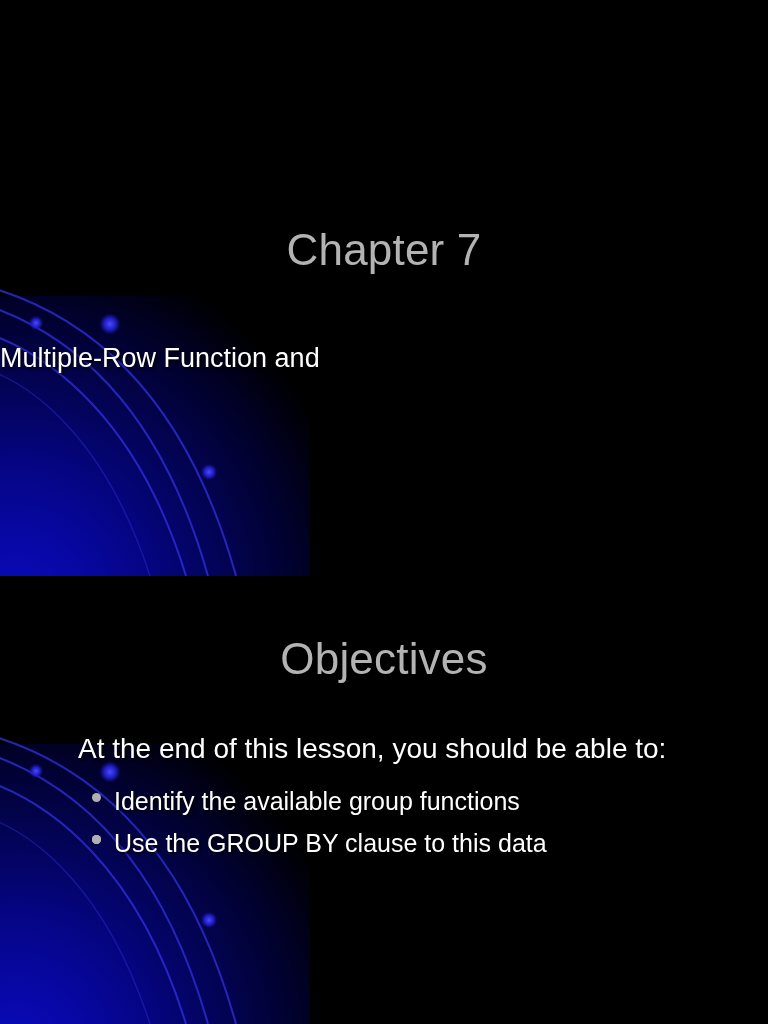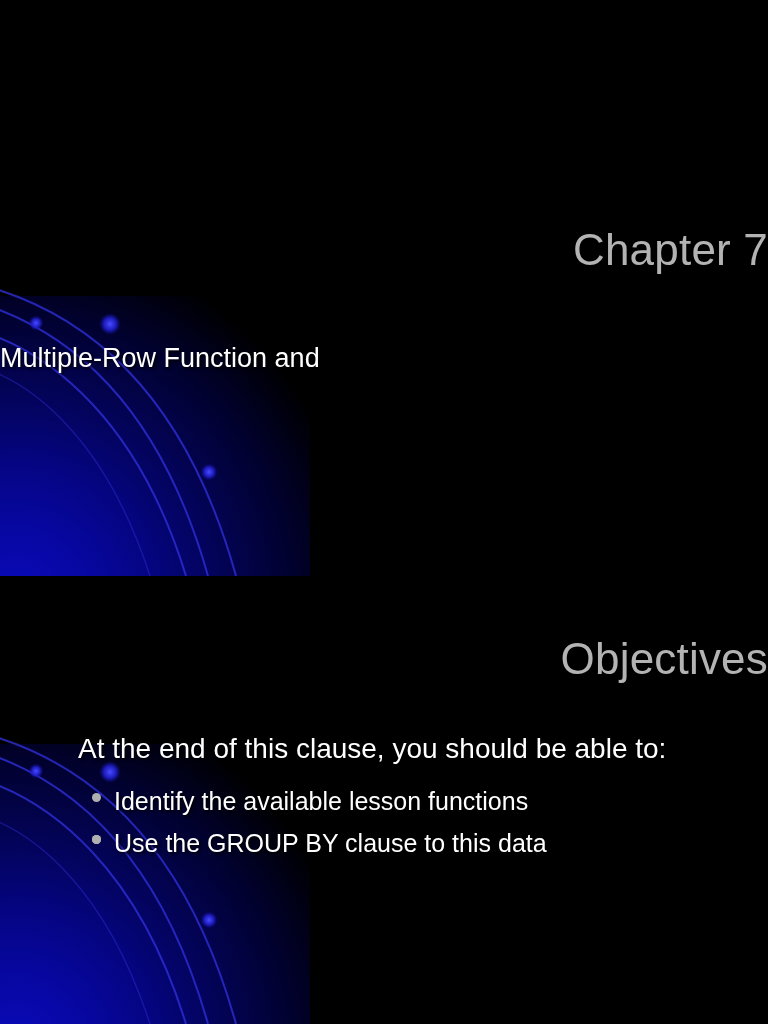--- a/index.html
+++ b/index.html
@@ -63,21 +63,21 @@
     bottom: 0;
     width: 340px;
     height: 300px;
   }
 
   
   .title-main {
     position: absolute;
     left: 0;
     right: 0;
-    text-align: right;
+    text-align: center;
     color: #b3b3b3;
     font-size: 44px;
     font-weight: 400;
     letter-spacing: 0.2px;
     text-shadow: 2px 2px 3px rgba(0,0,0,0.95);
     white-space: nowrap;
   }
   #slide-1 .title-main { top: 196px; }
 
   .subtitle {
@@ -193,26 +193,26 @@
         </g>
         <circle cx="110" cy="48" r="11" fill="url(#dotGlowB)"></circle>
         <circle cx="36" cy="47" r="7.5" fill="url(#dotGlowB)"></circle>
         <circle cx="209" cy="196" r="8.5" fill="url(#dotGlowB)"></circle>
       </svg>
     </div>
 
     <h1 class="title-main">Objectives</h1>
 
     <div class="body-block">
-      <p class="lead">At the end of this clause, you should be able to:</p>
+      <p class="lead">At the end of this lesson, you should be able to:</p>
 
       <ul class="bullet-list">
         <li class="bullet-item">
           <span class="bullet-dot"></span>
-          <span>Identify the available lesson functions</span>
+          <span>Identify the available group functions</span>
         </li>
         <li class="bullet-item">
           <span class="bullet-dot"></span>
         </li>
         <li class="bullet-item">
           <span class="bullet-dot"></span>
           <span>Use the GROUP BY clause to this data</span>
         </li>
       </ul>
     </div>

